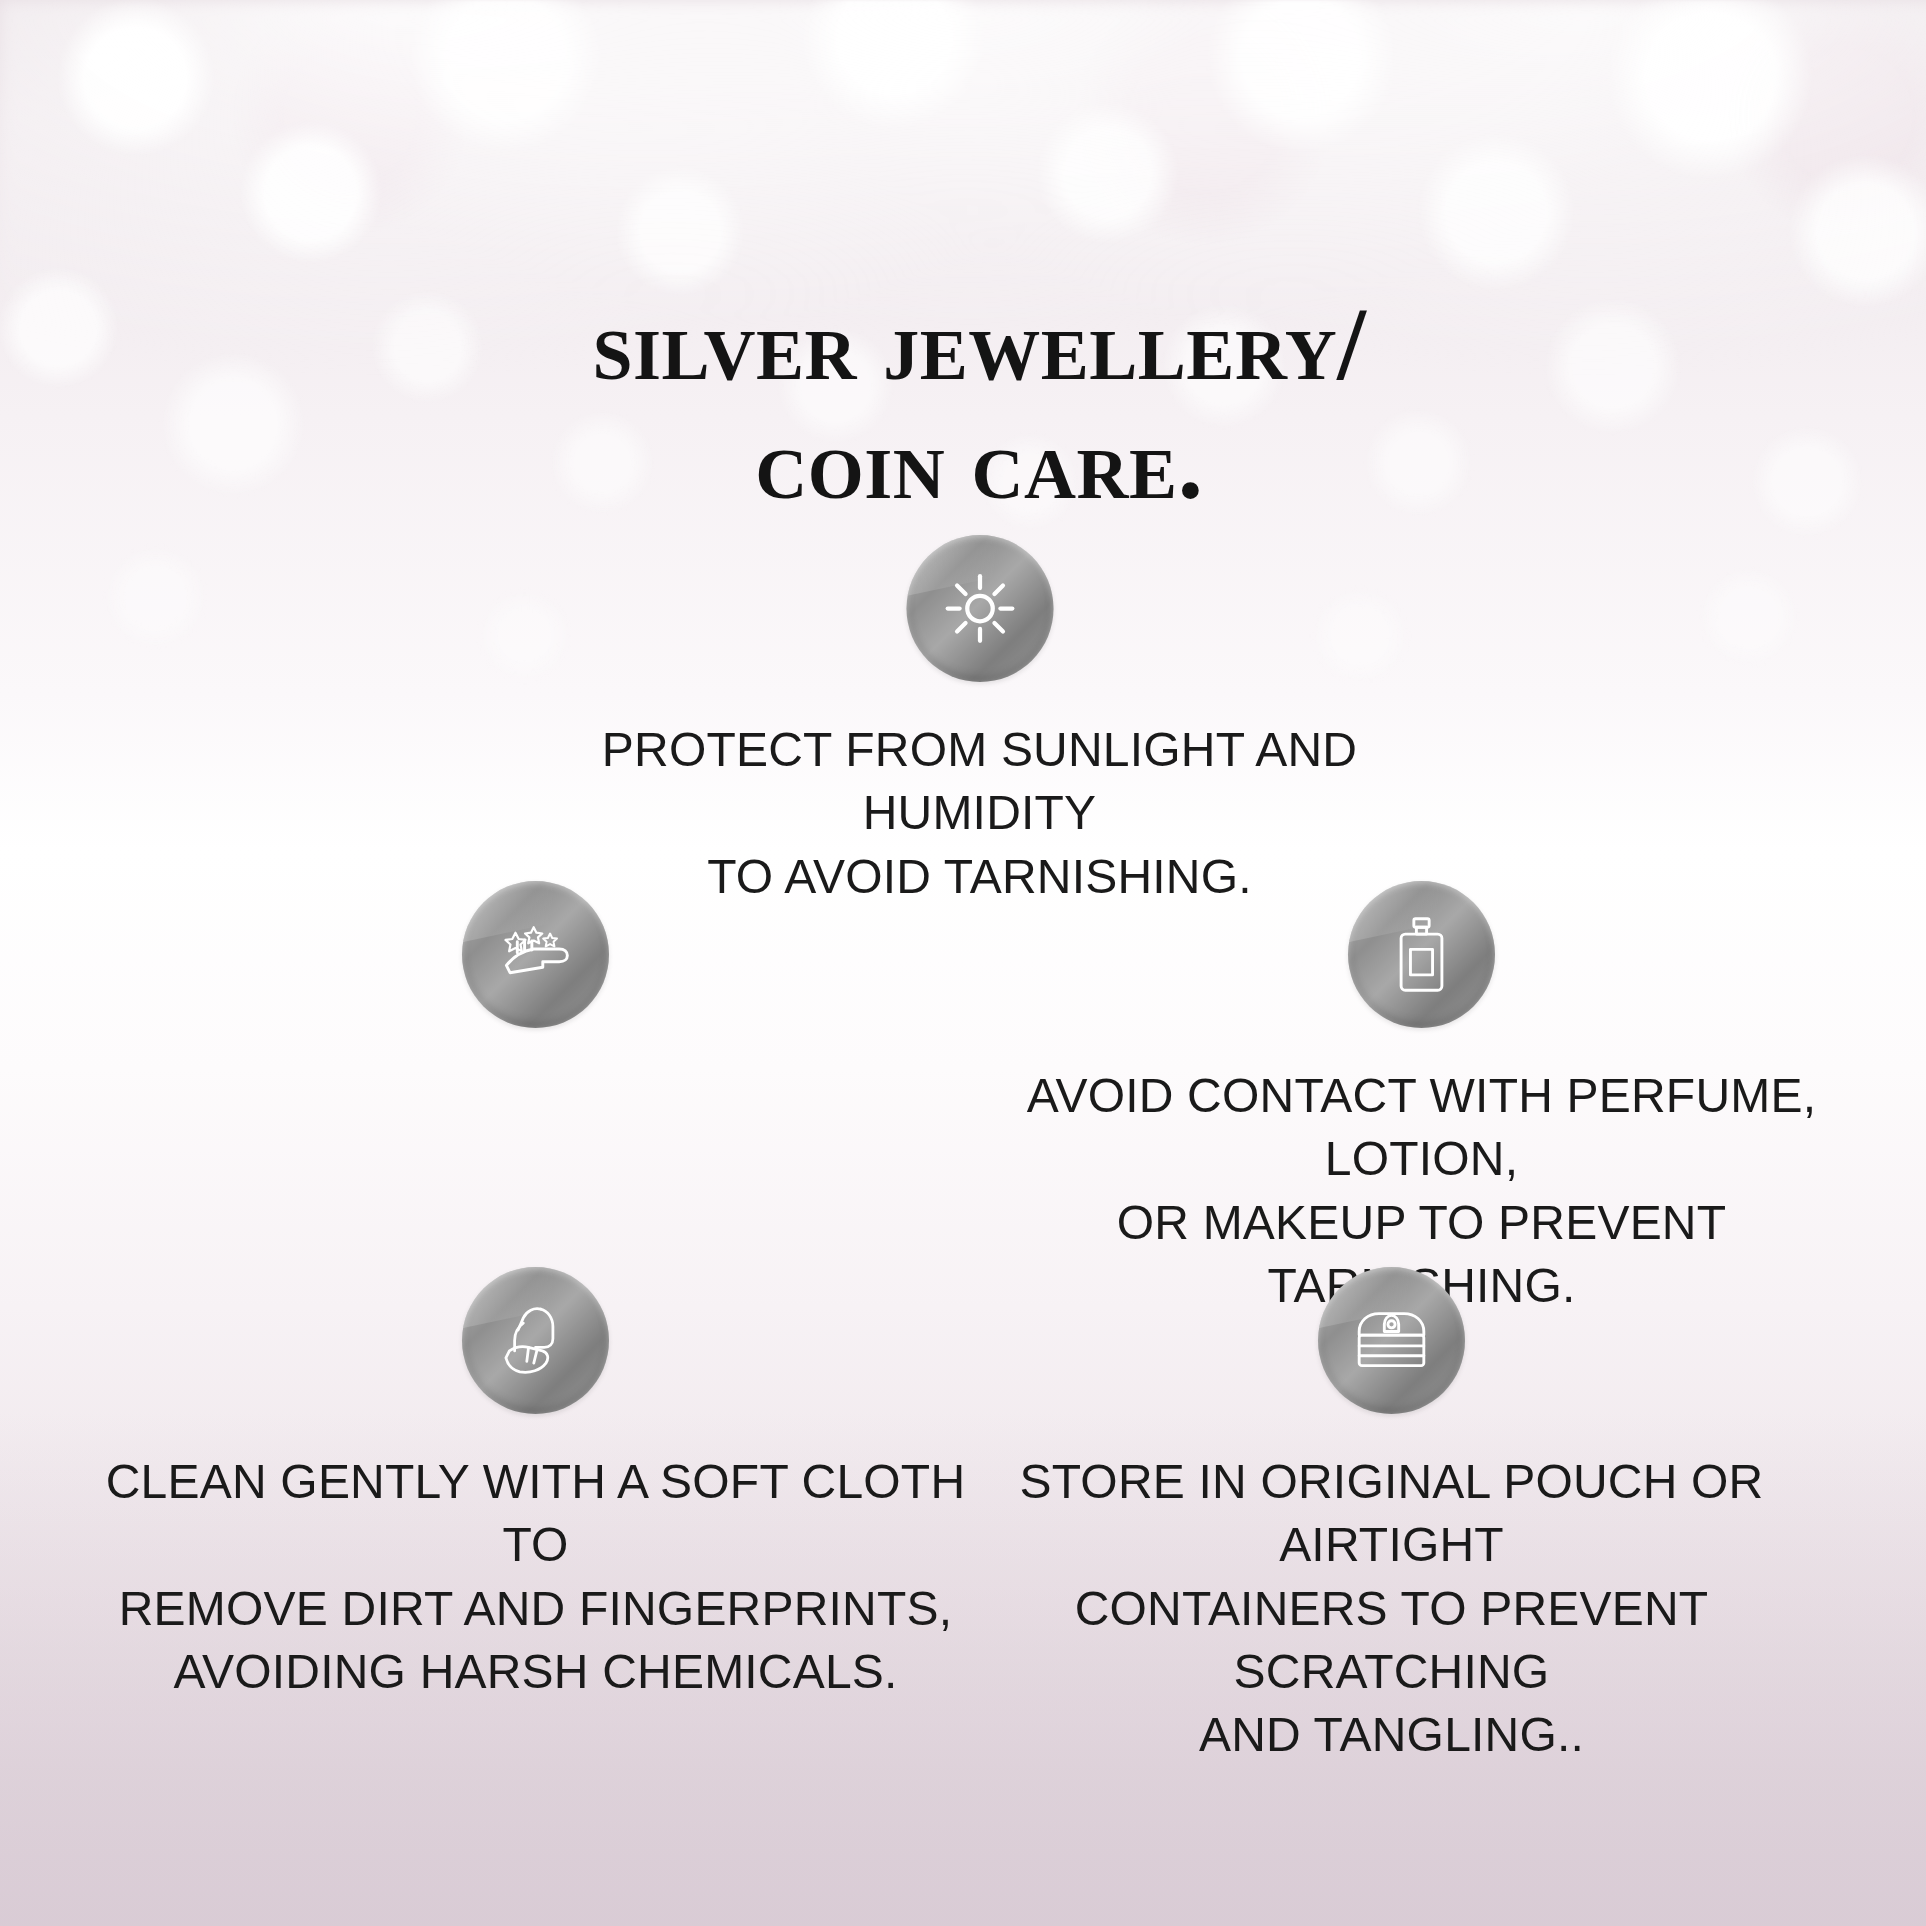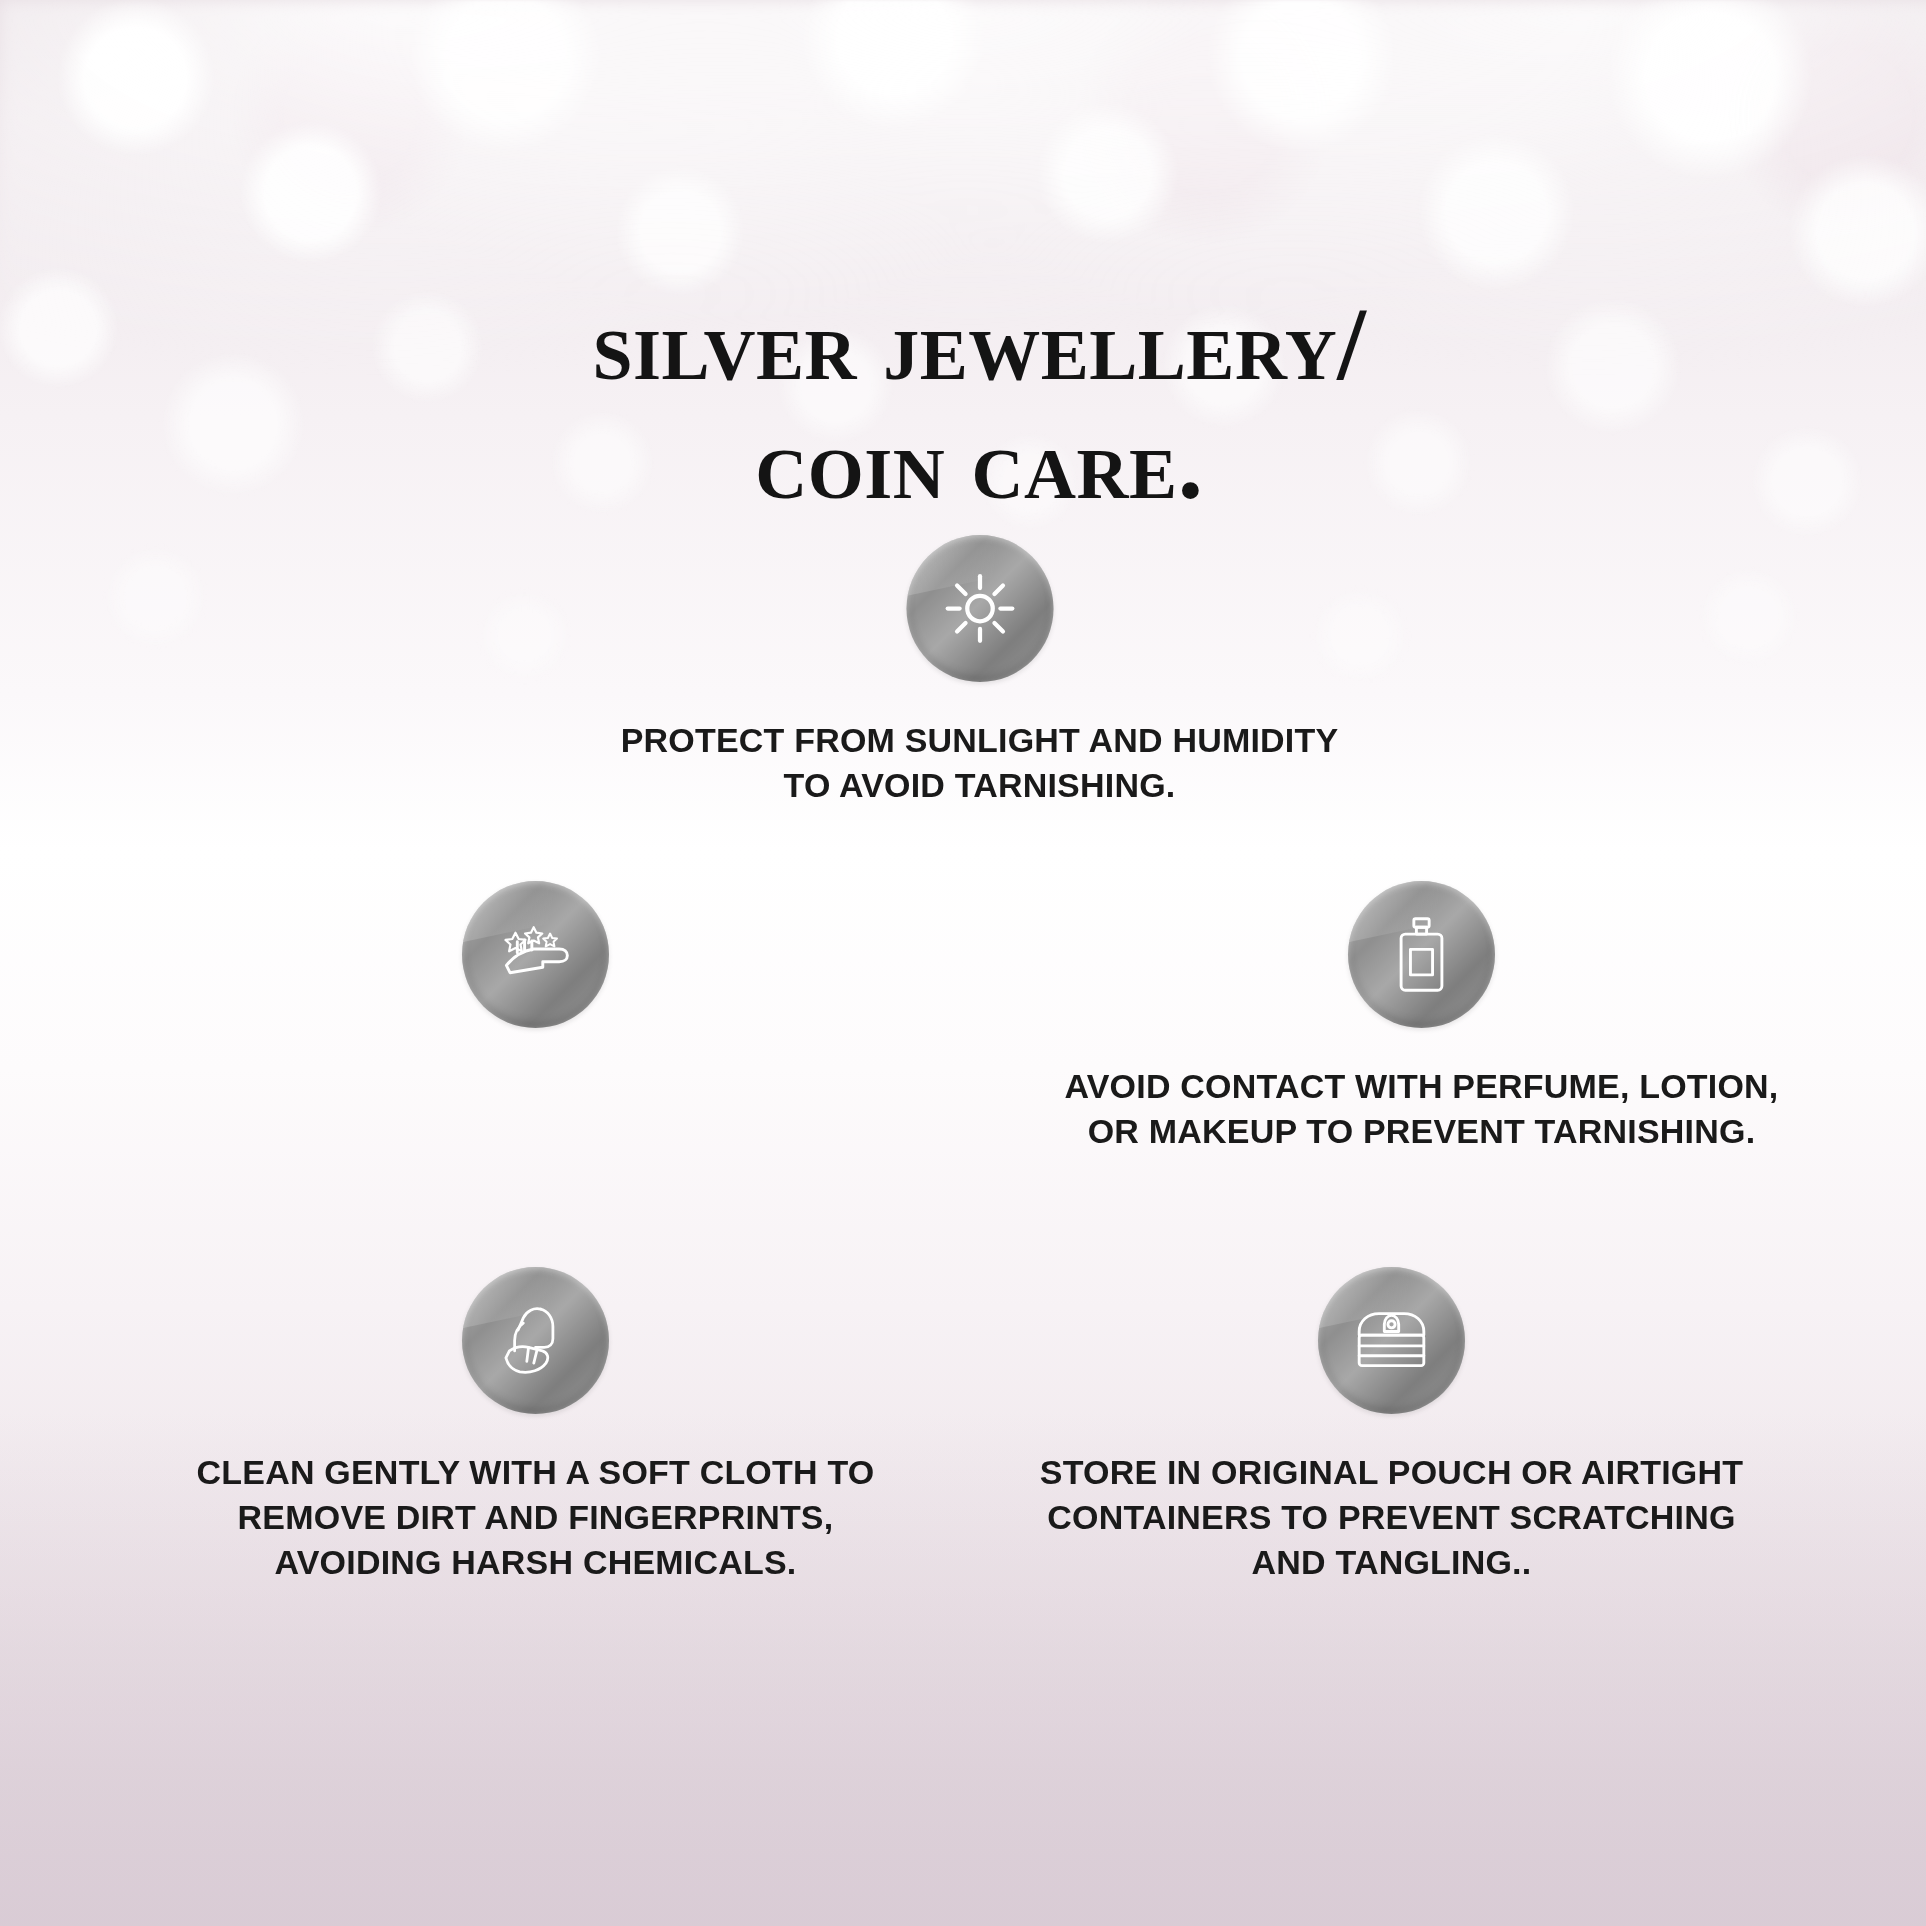--- a/index.html
+++ b/index.html
@@ -147,24 +147,24 @@
     background: linear-gradient(110deg, rgba(255,255,255,0.30), rgba(255,255,255,0) 60%);
     transform: rotate(-12deg);
     pointer-events: none;
   }
   .badge svg {
     position: relative;
     z-index: 2;
   }
   .tip-text {
     margin-top: 36px;
-    font-size: 34px;
+    font-size: 48px;
     line-height: 1.32;
     letter-spacing: 0.2px;
-    font-weight: 700;
+    font-weight: 400;
     color: #1a1a1a;
     white-space: pre-line;
   }
 
   
   #tip-sunlight {
     top: 535px;
     left: 50%;
     transform: translateX(-50%);
     width: 911px;

